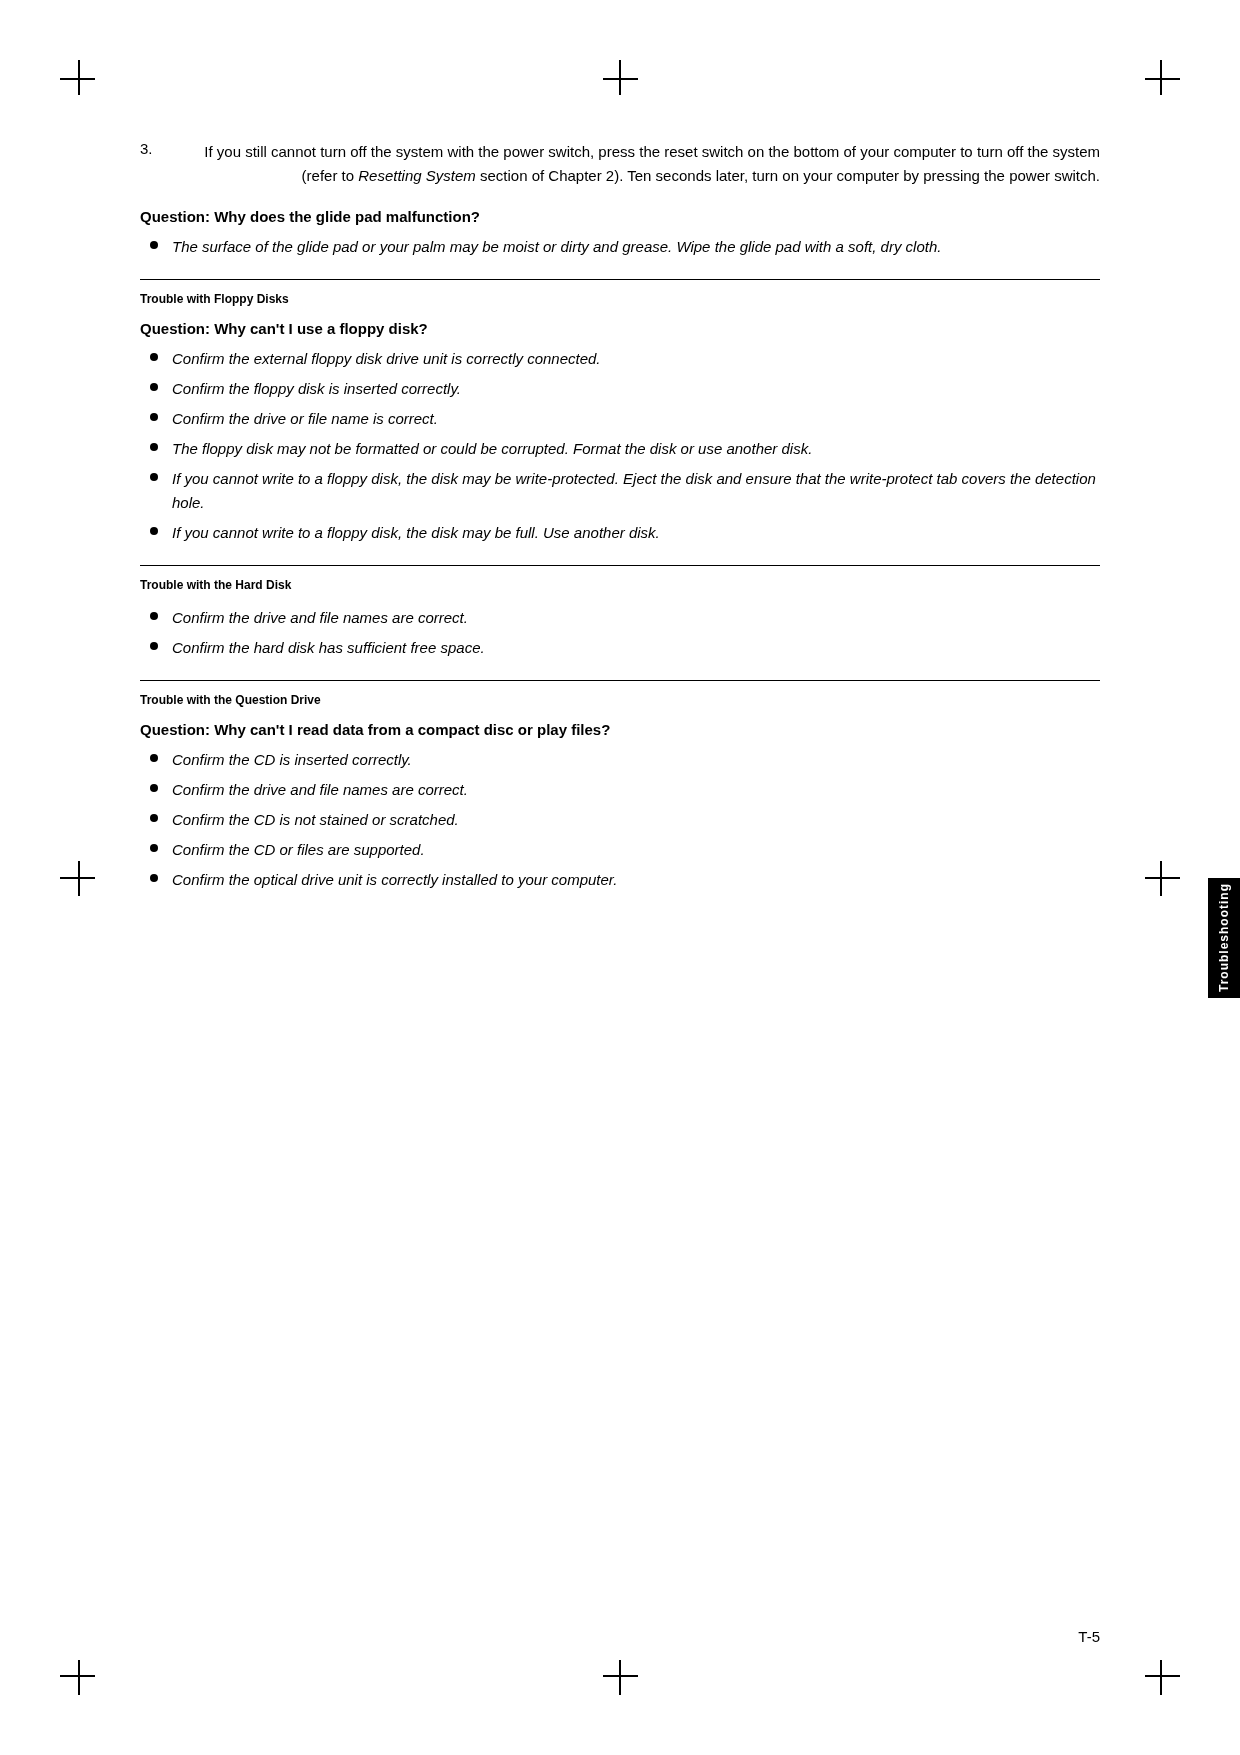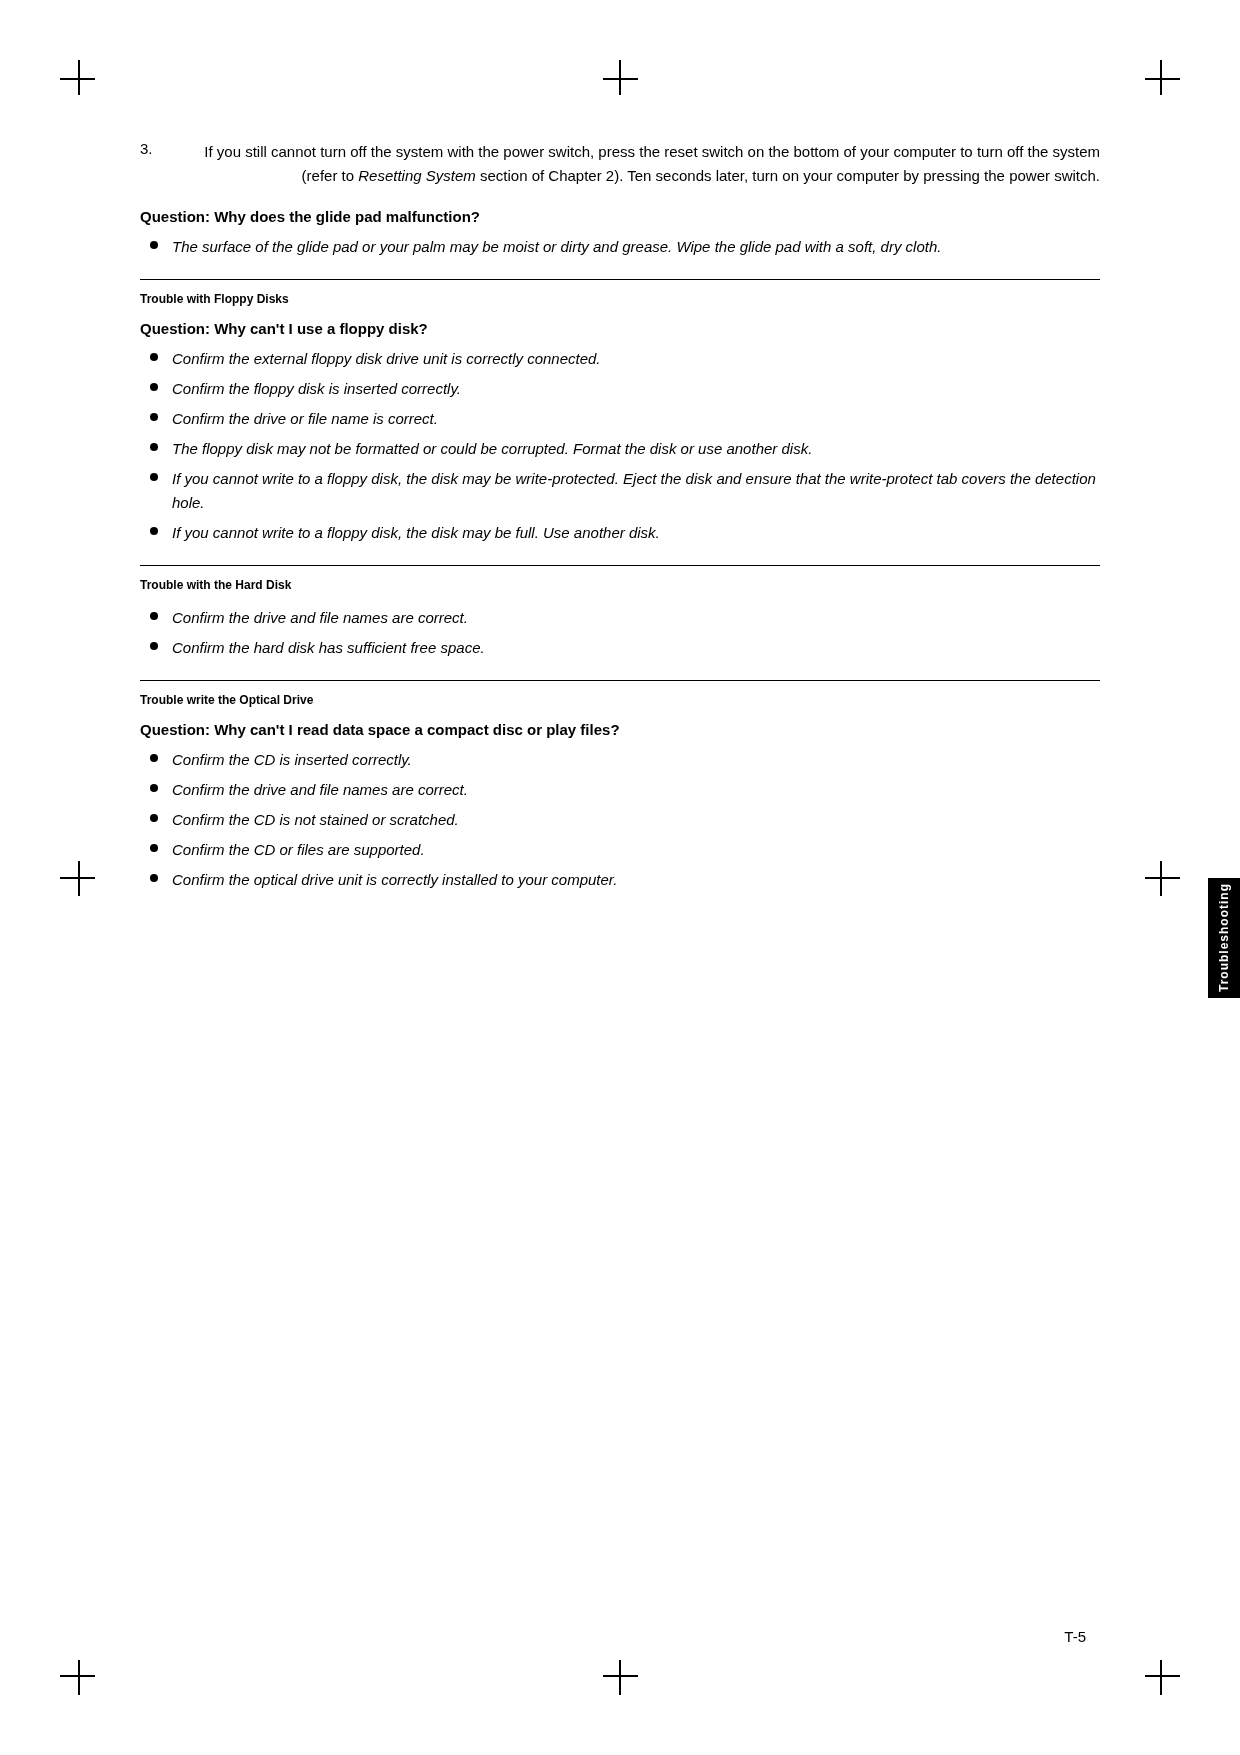--- a/index.html
+++ b/index.html
@@ -309,21 +309,21 @@
       border-radius: 50%;
       background: #000;
       min-width: 8px;
       margin-top: 6px;
       margin-right: 14px;
     }
 
     .page-number {
       position: absolute;
       bottom: 110px;
-      right: 154px;
+      right: 140px;
       font-size: 15px;
     }
   </style>
 </head>
 <body>
 
 <div class="page-container">
 
   <div class="corner-mark corner-tl"></div>
   <div class="corner-mark corner-tr"></div>
@@ -398,22 +398,22 @@
         </li>
         <li>
           <span class="bullet-dot"></span>
           <span>Confirm the hard disk has sufficient free space.</span>
         </li>
       </ul>
     </div>
 
     <hr class="section-divider">
     <div>
-      <p class="section-title">Trouble write the Optical Drive</p>
-      <p class="question-title">Question: Why can't I read data space a compact disc or play files?</p>
+      <p class="section-title">Trouble with the Question Drive</p>
+      <p class="question-title">Question: Why can't I read data from a compact disc or play files?</p>
       <ul class="bullet-list">
         <li>
           <span class="bullet-dot"></span>
           <span>Confirm the CD is inserted correctly.</span>
         </li>
         <li>
           <span class="bullet-dot"></span>
           <span>Confirm the drive and file names are correct.</span>
         </li>
         <li>

